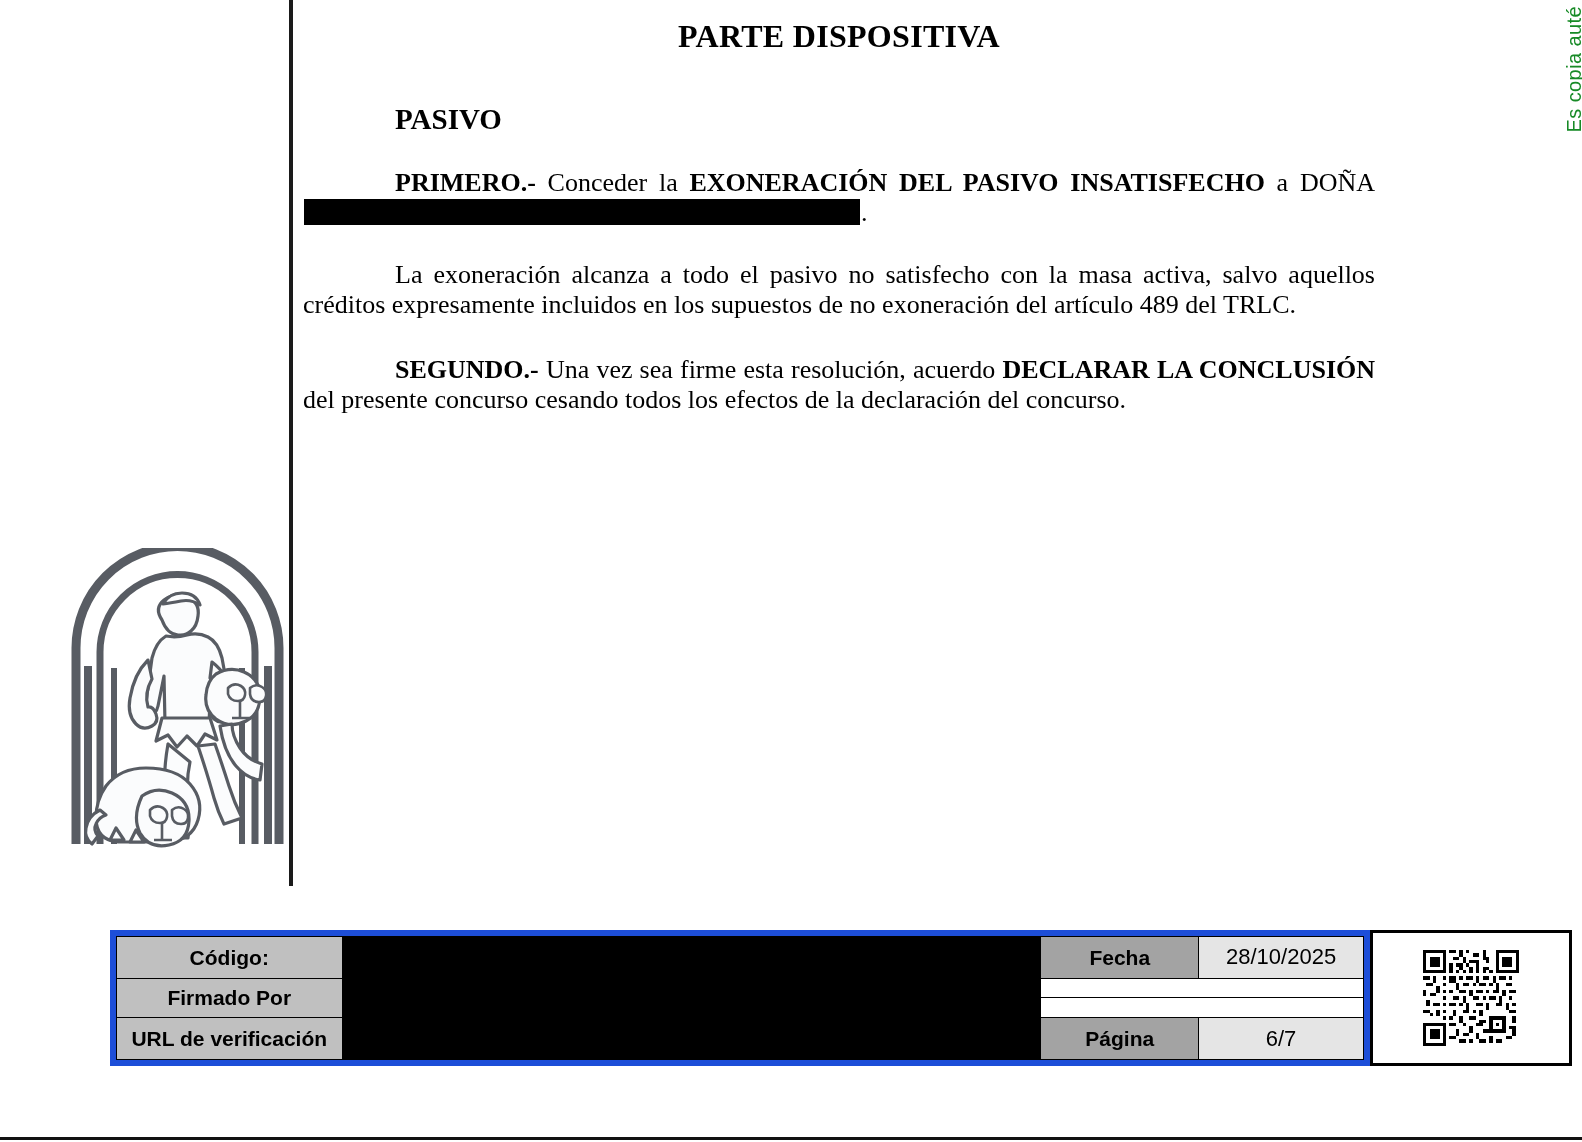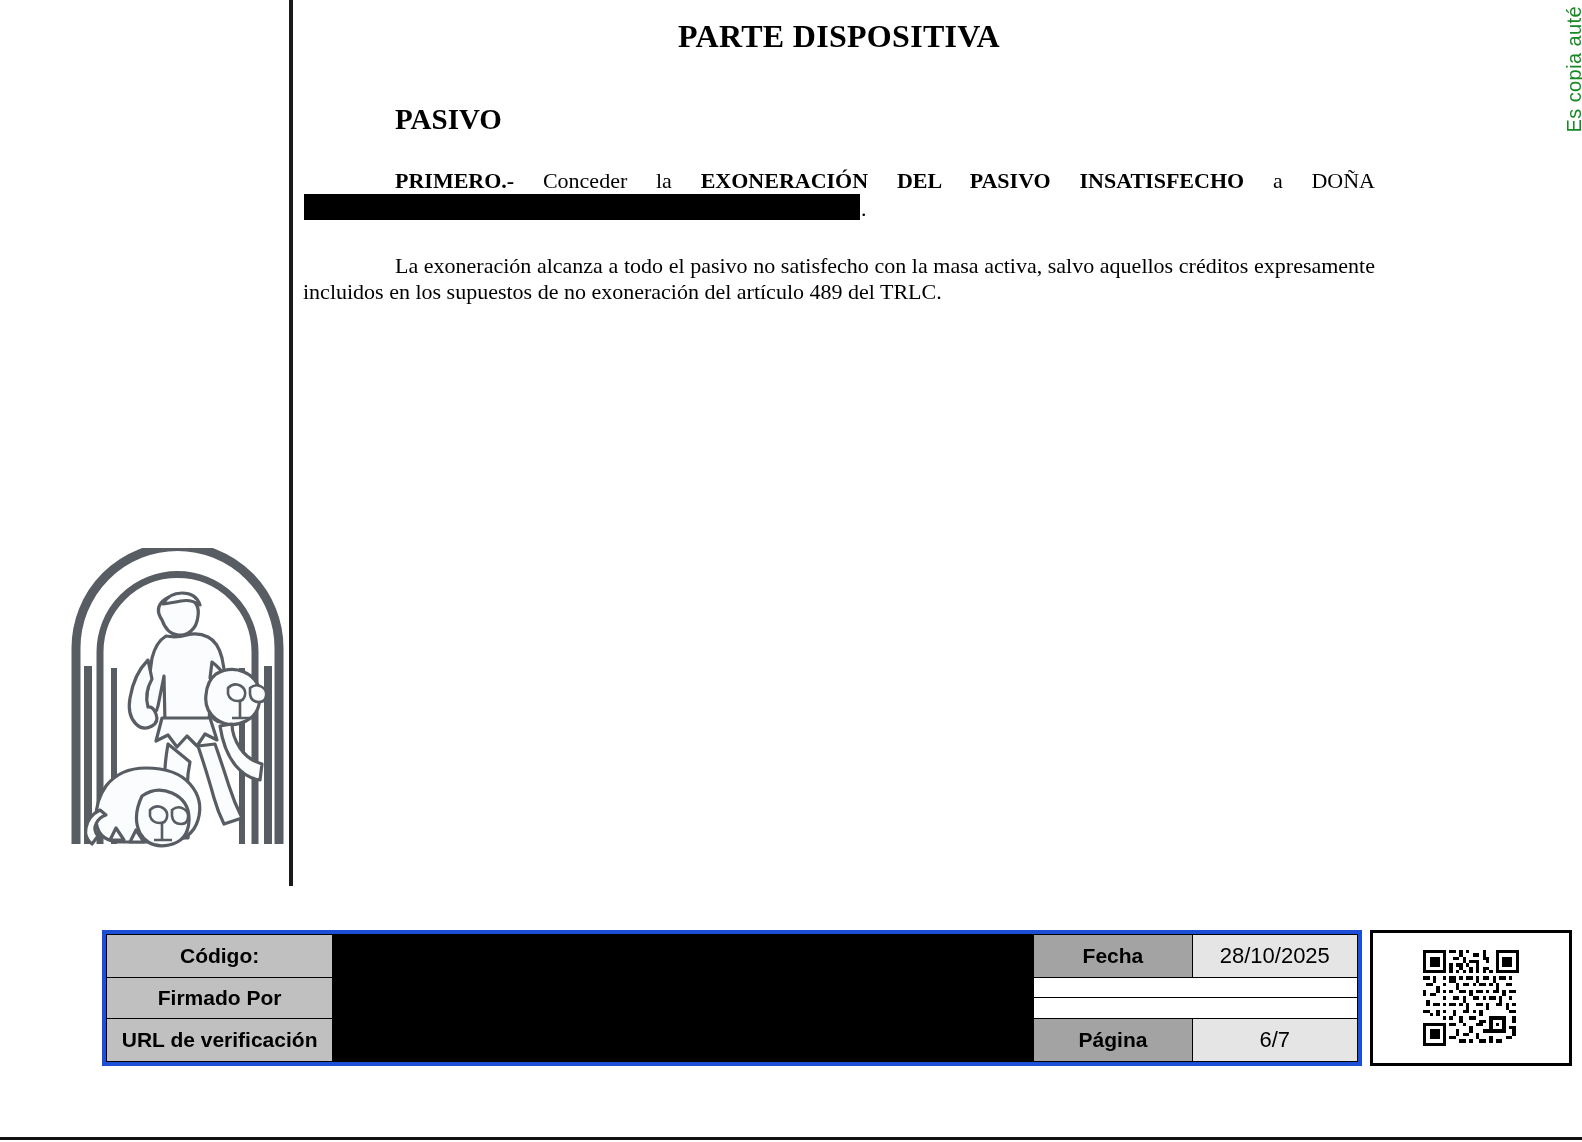--- a/index.html
+++ b/index.html
@@ -76,21 +76,21 @@
     margin-top: 18px;
     letter-spacing: 0.3px;
   }
   .heading-acuerdo {
     font-weight: bold;
     font-size: 29px;
     margin-top: 48px;
     padding-left: 92px;
   }
   .para {
-    font-size: 22px;
+    font-size: 26px;
     line-height: 1.16;
     text-align: justify;
     text-justify: inter-word;
     margin-top: 32px;
     text-indent: 92px;
   }
   .para.tight { margin-top: 34px; }
   .para b { font-weight: bold; }
 
   .redaction-inline {
@@ -105,25 +105,25 @@
   
   .footer-wrap {
     position: absolute;
     left: 98px;
     top: 930px;
     width: 1266px;
     height: 136px;
   }
   .vtable {
     position: absolute;
-    left: 4px;
+    left: 12px;
     top: 0;
     width: 1260px;
     height: 136px;
-    border: 4px solid #1d4ed8;
+    border: 6px solid #1d4ed8;
     box-sizing: border-box;
     background: #ffffff;
   }
   .vtable table {
     width: 100%;
     height: 100%;
     border-collapse: collapse;
     table-layout: fixed;
     font-family: "Liberation Sans", "DejaVu Sans", sans-serif;
   }
@@ -238,20 +238,21 @@
 
   <div class="doc-title">PARTE DISPOSITIVA</div>
 
   <div class="heading-acuerdo">PASIVO</div>
 
   <p class="para"><b>PRIMERO.-</b><span> Conceder la </span><b>EXONERACIÓN DEL PASIVO INSATISFECHO</b><span> a DOÑA </span><span class="redaction-inline"></span><span>.</span></p>
 
   <p class="para">La exoneración alcanza a todo el pasivo no satisfecho con la masa activa, salvo aquellos créditos expresamente incluidos en los supuestos de no exoneración del artículo 489 del TRLC.</p>
 
 
+  <p class="para tight"><b>SEGUNDO.-</b><span> Una vez sea firme esta resolución, acuerdo </span><b>DECLARAR LA CONCLUSIÓN</b><span> del presente concurso cesando todos los efectos de la declaración del concurso.</span></p>
 
 </div>
 
 <div class="footer-wrap">
 
   <div class="vtable">
     <table>
       <tbody>
           <tr>
         <td class="lbl">Código:</td>

